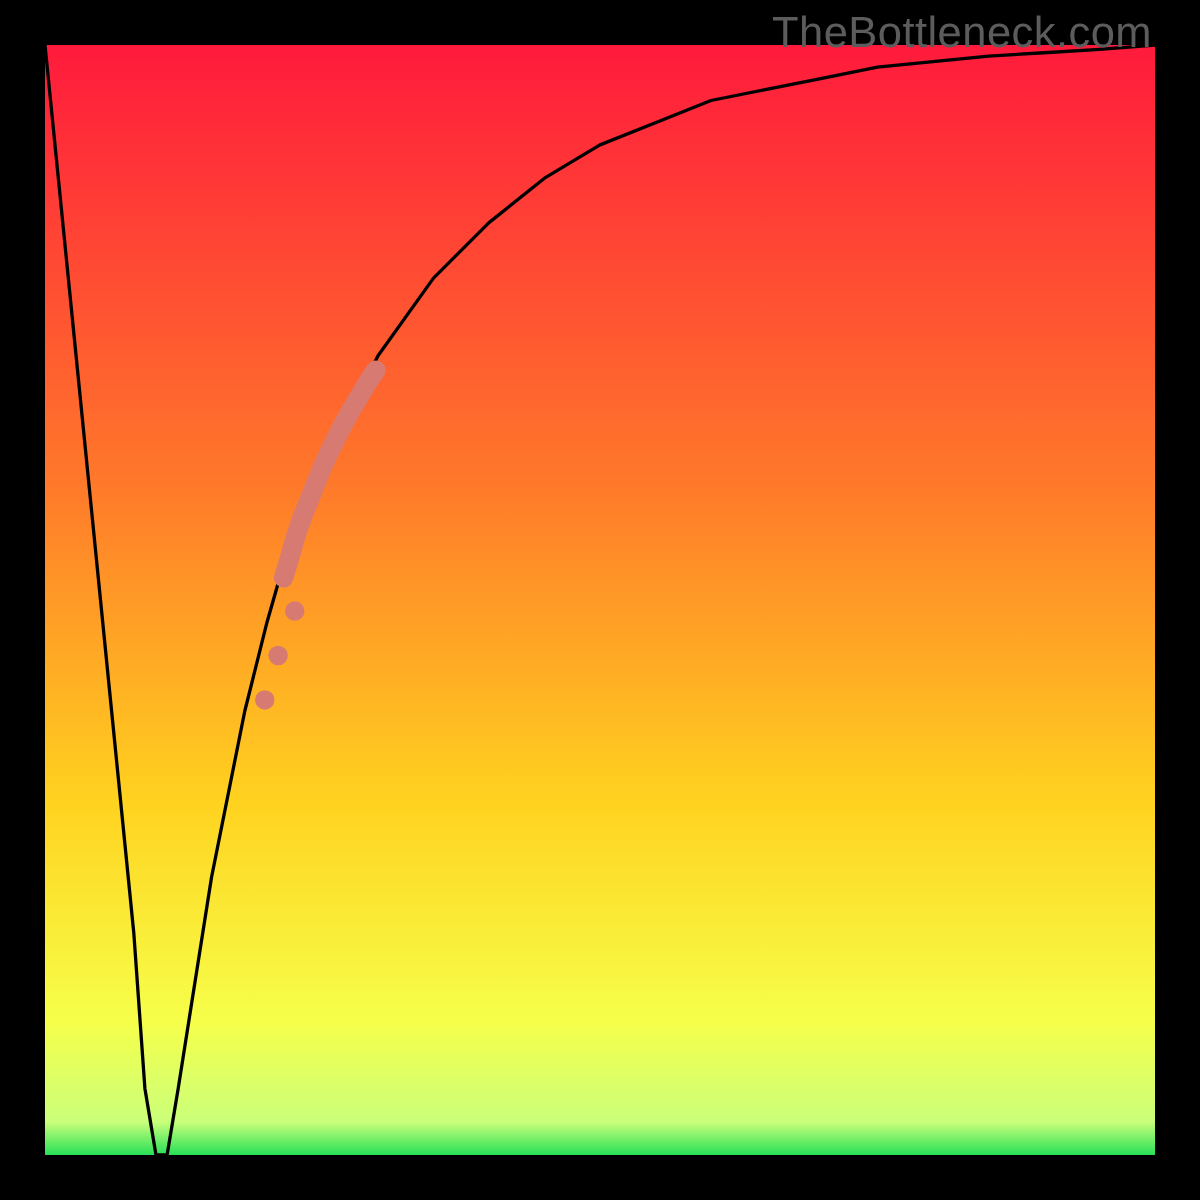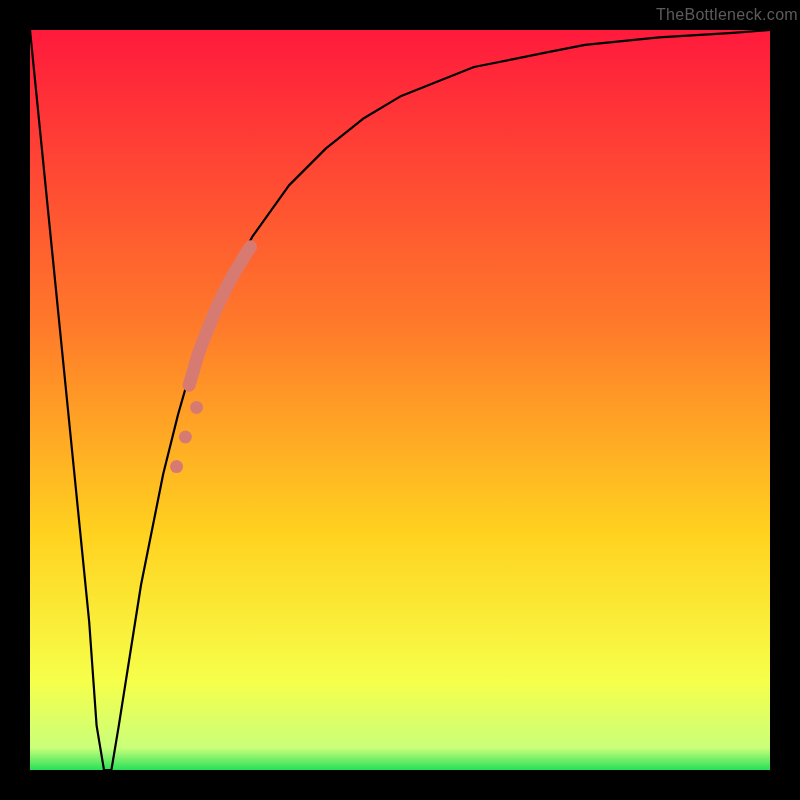--- a/index.html
+++ b/index.html
@@ -21,23 +21,23 @@
     position: absolute;
     left: 30px;
     top: 30px;
     width: 740px;
     height: 740px;
     overflow: hidden;
   }
   .watermark {
     position: absolute;
     top: 6px;
-    right: 2px;
+    right: 32px;
     color: #5c5c5c;
-    font-size: 16px;
+    font-size: 29px;
     font-weight: 500;
     letter-spacing: 0.3px;
     user-select: none;
     text-align: right;
   }
 </style>
 </head>
 <body>
 
 <div class="frame">

